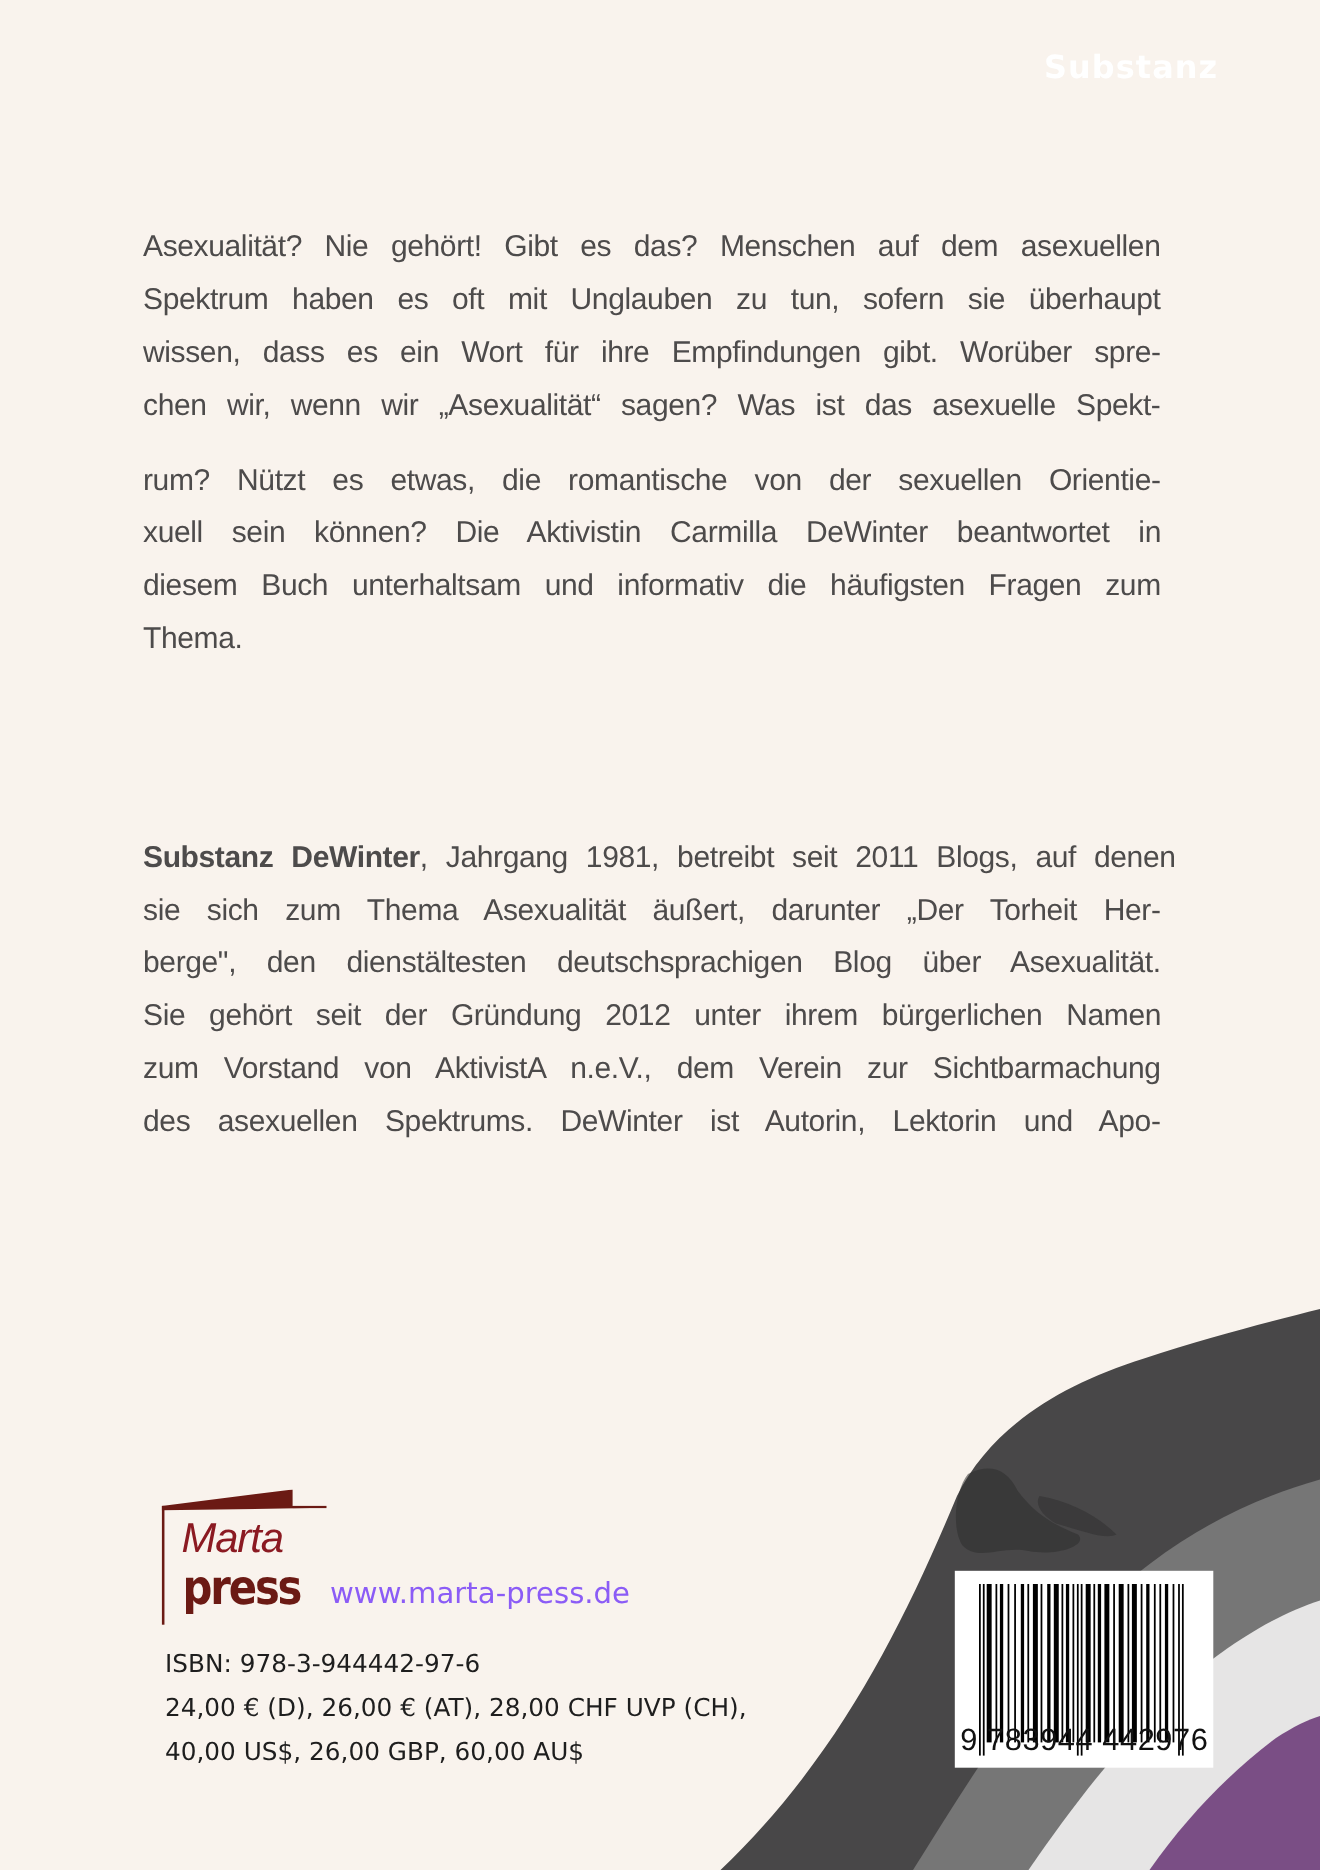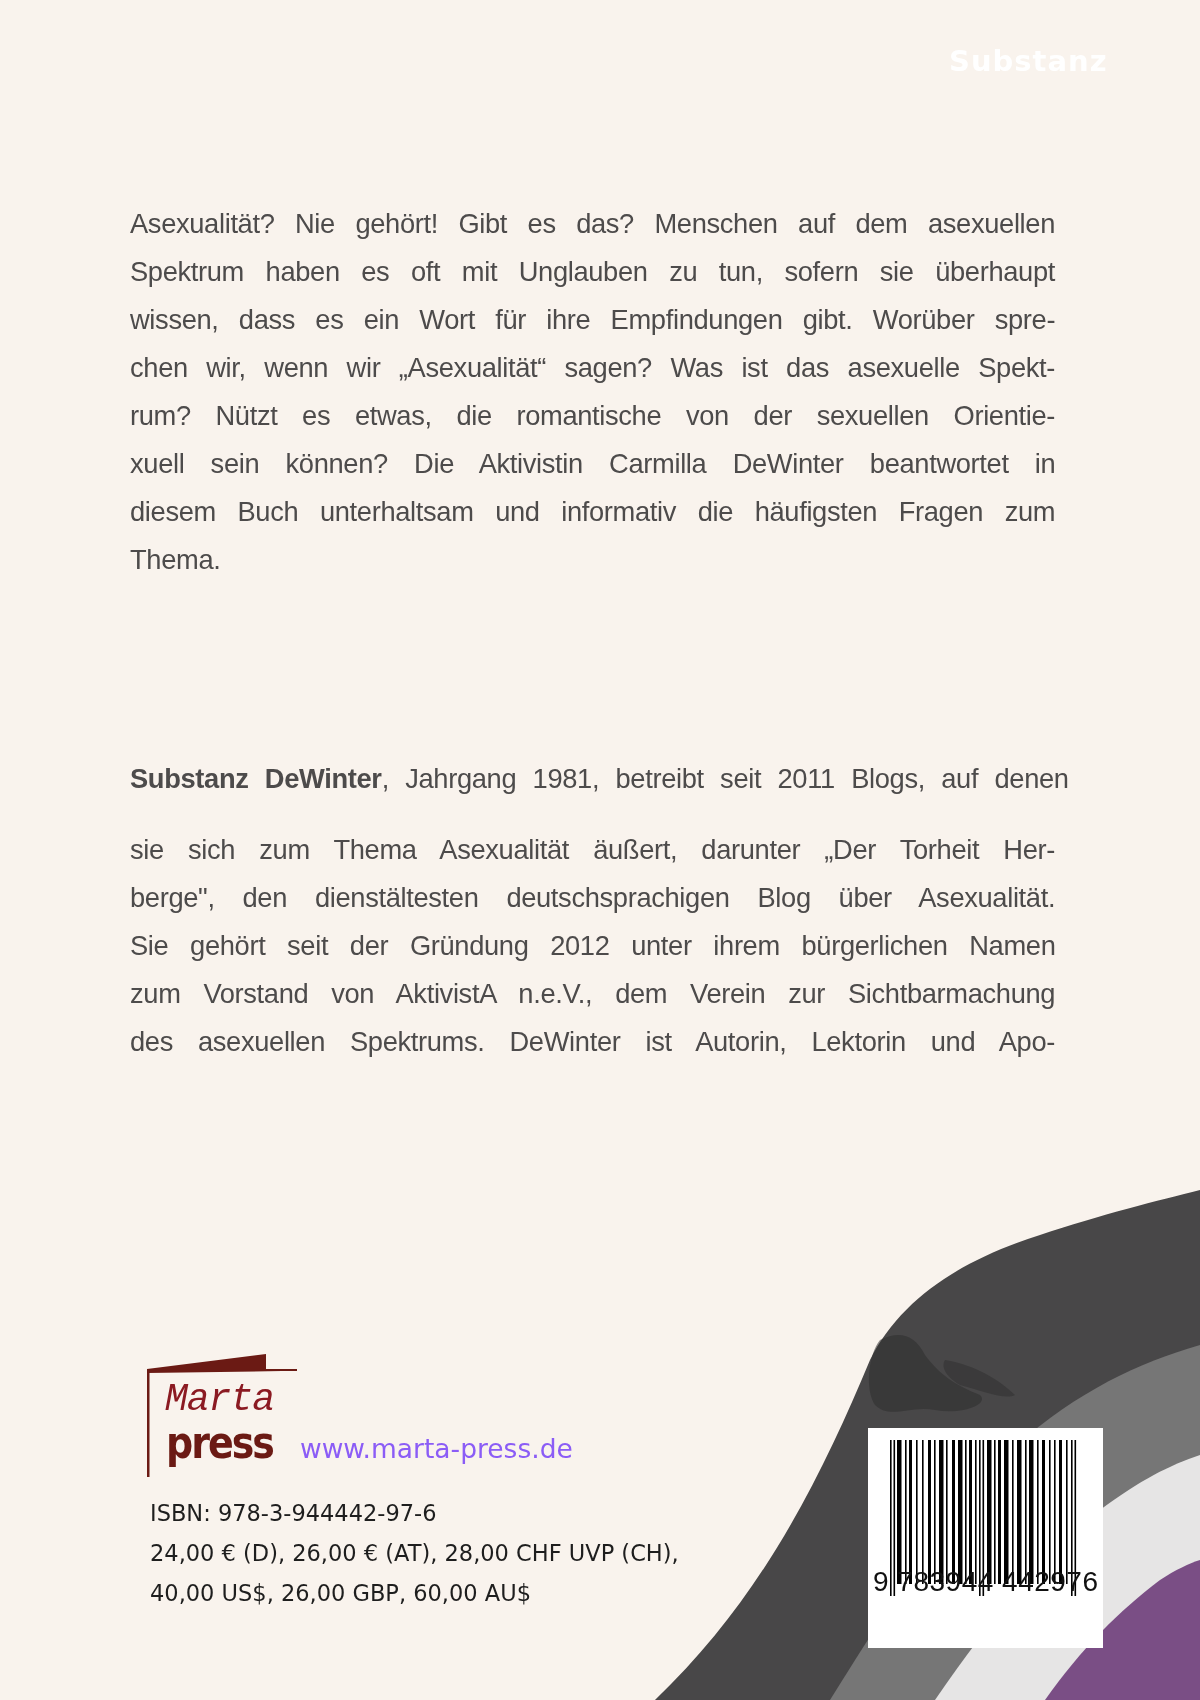--- a/index.html
+++ b/index.html
@@ -26,21 +26,21 @@
   .body-text .line.last { text-align-last:left; }
   #blurb { top:200px; }
   #bio { top:755px; }
   .bio-name { font-weight:bold; }
 
   .stripes { position:absolute; left:0; top:0; width:1200px; height:1700px; }
 
   .logo { position:absolute; left:147px; top:1354px; width:150px; height:125px; }
   .logo-marta {
     position:absolute; left:18px; top:24px;
-    font-family:Liberation Mono, monospace; font-style:italic;
+    font-family:Liberation Sans, sans-serif; font-style:italic;
     font-size:38px; color:#8b1a22; letter-spacing:-1px;
   }
   .logo-press {
     position:absolute; left:19px; top:64px;
     font-family:"DejaVu Sans", sans-serif; font-weight:bold;
     font-size:38px; color:#6b1a14; letter-spacing:-2px;
     transform:scaleY(1.15); transform-origin:top left;
   }
   .website {
     position:absolute; left:300px; top:1433px;
@@ -48,21 +48,21 @@
     font-size:26.5px; color:#8b5cf6;
   }
   .pub-info {
     position:absolute; left:150px; top:1493px;
     font-family:"DejaVu Sans", sans-serif;
     font-size:22.5px; line-height:40px; color:#1e1e1e;
   }
   .pub-info div { white-space:nowrap; }
 
   .barcode-box {
-    position:absolute; left:868px; top:1428px; width:235px; height:220px;
+    position:absolute; left:868px; top:1428px; width:235px; height:179px;
     background:#ffffff;
   }
   .barcode-box svg { position:absolute; left:0; top:0; }
   .barcode-digits {
     position:absolute; left:5px; top:138px;
     font-family:"Liberation Sans", sans-serif;
     font-size:28px; color:#111; letter-spacing:0.5px;
   }
 </style>
 </head>
@@ -82,29 +82,29 @@
   <path fill="#2e2d2e" opacity="0.5" d="M 945 1360 C 975 1365, 1000 1380, 1015 1395 C 1005 1400, 985 1392, 960 1385 C 948 1378, 940 1368, 945 1360 Z"></path>
 </svg>
 
 <div class="series-label">Substanz</div>
 
 <div class="body-text" id="blurb">
   <span class="line" style="display: block; word-spacing: 13.2222px;">Asexualität? Nie gehört! Gibt es das? Menschen auf dem asexuellen</span>
   <span class="line" style="display: block; word-spacing: 14.3px;">Spektrum haben es oft mit Unglauben zu tun, sofern sie überhaupt</span>
   <span class="line" style="display: block; word-spacing: 13px;">wissen, dass es ein Wort für ihre Empfindungen gibt. Worüber spre-</span>
   <span class="line" style="display: block; word-spacing: 11.2px;">chen wir, wenn wir „Asexualität“ sagen? Was ist das asexuelle Spekt-</span>
-  <span class="line" style="display: block; word-spacing: 17.4444px;">rum? Nützt es etwas, die romantische von der sexuellen Orientie-</span>
+  <span class="line" style="display: block; word-spacing: 17.4444px; margin-top: 20px;">rum? Nützt es etwas, die romantische von der sexuellen Orientie-</span>
   <span class="line" style="display: block; word-spacing: 19px;">xuell sein können? Die Aktivistin Carmilla DeWinter beantwortet in</span>
   <span class="line" style="display: block; word-spacing: 14.375px;">diesem Buch unterhaltsam und informativ die häufigsten Fragen zum</span>
   <span class="line last">Thema.</span>
 </div>
 
 <div class="body-text" id="bio">
   <span class="line" style="display: block; word-spacing: 9.11111px;"><span class="bio-name">Substanz DeWinter</span><span>, Jahrgang 1981, betreibt seit 2011 Blogs, auf denen</span></span>
-  <span class="line" style="display: block; word-spacing: 16.8889px; margin-top: 23px;">sie sich zum Thema Asexualität äußert, darunter „Der Torheit Her-</span>
+  <span class="line" style="display: block; word-spacing: 16.8889px;">sie sich zum Thema Asexualität äußert, darunter „Der Torheit Her-</span>
   <span class="line" style="display: block; word-spacing: 20.6667px;">berge", den dienstältesten deutschsprachigen Blog über Asexualität.</span>
   <span class="line" style="display: block; word-spacing: 14.4444px;">Sie gehört seit der Gründung 2012 unter ihrem bürgerlichen Namen</span>
   <span class="line" style="display: block; word-spacing: 15.625px;">zum Vorstand von AktivistA n.e.V., dem Verein zur Sichtbarmachung</span>
   <span class="line" style="display: block; word-spacing: 17.75px;">des asexuellen Spektrums. DeWinter ist Autorin, Lektorin und Apo-</span>
 </div>
 
 <div class="logo">
   <svg width="150" height="125" viewBox="0 0 150 125" style="position:absolute;left:0;top:0;">
     <rect x="0" y="15" width="2.5" height="108" fill="#6b1a14"></rect>
     <path d="M 0 15 L 0 19 L 135 17 L 135 15 L 119 15 L 119 0 Z" fill="#6b1a14"></path>

